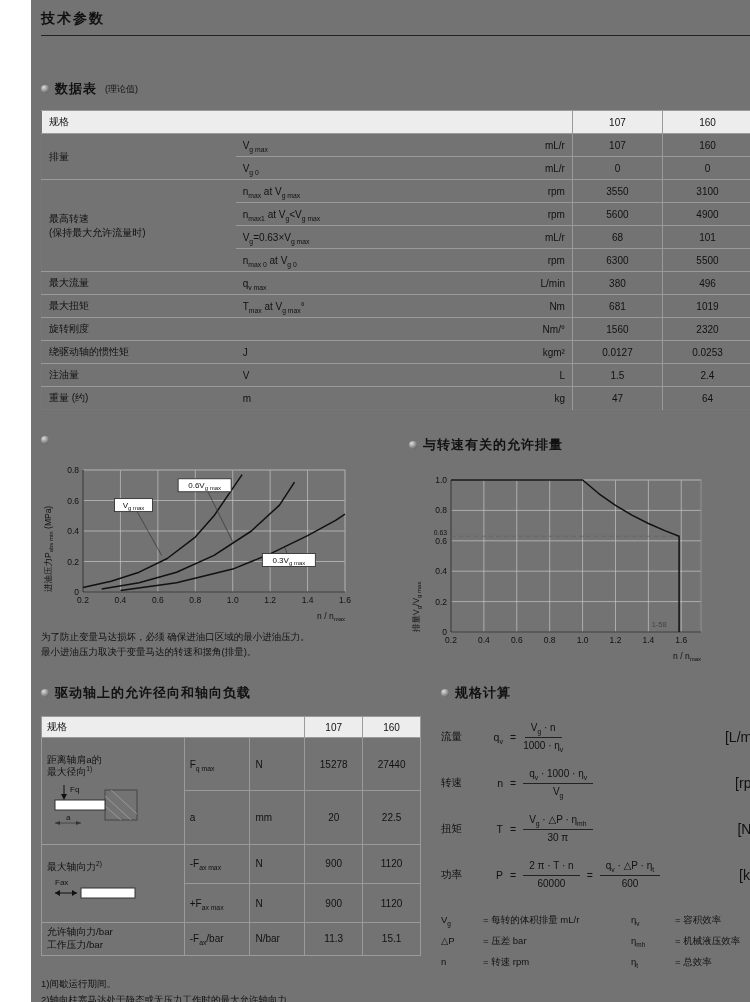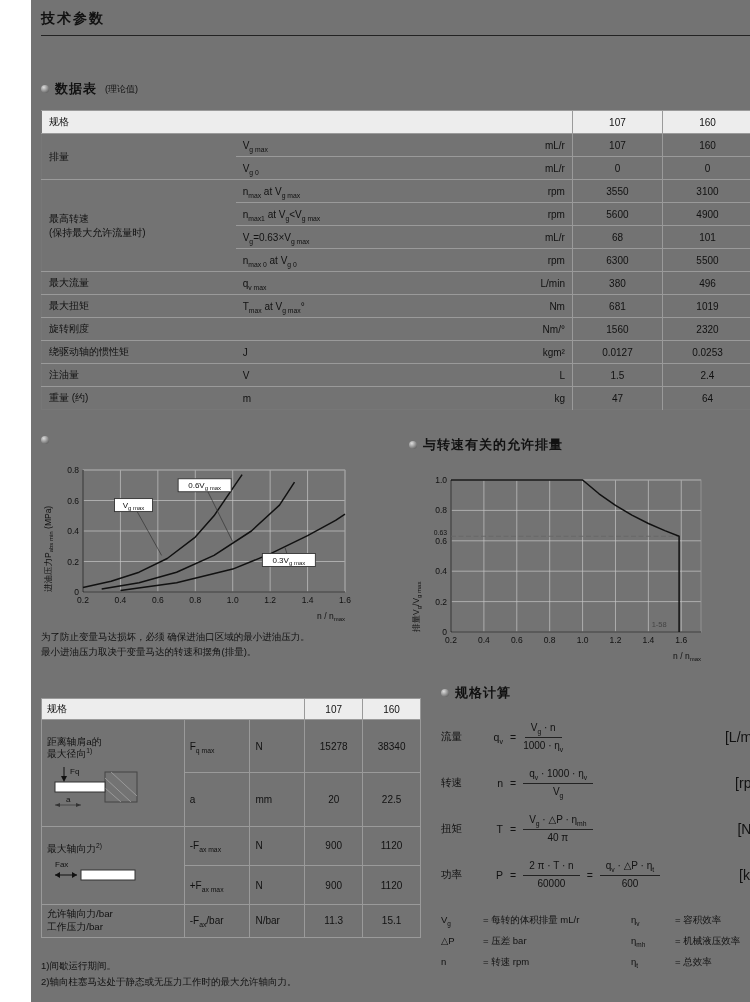--- a/index.html
+++ b/index.html
@@ -269,20 +269,24 @@
           <text x="242.65789473684208" y="156.68" font-size="7.5" fill="#444">1-58</text>
           <text x="292" y="189" font-size="8.5" text-anchor="end" fill="#111">n / n<tspan font-size="6" dy="2.2">max</tspan><tspan font-size="8.5" dy="-2.2">​</tspan></text>
           <text transform="translate(10,162) rotate(-90)" font-size="8.5" fill="#111">排量V<tspan font-size="6" dy="2.2">g</tspan><tspan font-size="8.5" dy="-2.2">​</tspan>/V<tspan font-size="6" dy="2.2">g max</tspan><tspan font-size="8.5" dy="-2.2">​</tspan></text>
         </svg>
     </div>
   </div>
 
   <div class="bottom-section">
 
     <div class="bottom-left">
+      <h2 class="sec-h">
+        <span class="bullet"></span>
+        <span>驱动轴上的允许径向和轴向负载</span>
+      </h2>
 
       <table class="ltable">
         <thead>
           <tr>
             <th colspan="3">规格</th>
             <th class="c-val">107</th>
             <th class="c-val">160</th>
           </tr>
         </thead>
         <tbody>
@@ -301,21 +305,21 @@
                 <text x="23" y="10" font-size="8" fill="#111">Fq</text>
                 <line x1="8" y1="41" x2="34" y2="41" stroke="#333" stroke-width="0.7"></line>
                 <polygon points="8,41 13,39 13,43" fill="#333"></polygon>
                 <polygon points="34,41 29,39 29,43" fill="#333"></polygon>
                 <text x="19" y="38" font-size="8" fill="#111">a</text>
               </svg>
             </td>
             <td class="c-param">F<sub>q max</sub></td>
             <td class="c-unit">N</td>
             <td class="c-val">15278</td>
-            <td class="c-val">38340</td>
+            <td class="c-val">27440</td>
           </tr>
           <tr>
             <td class="c-param">a</td>
             <td class="c-unit">mm</td>
             <td class="c-val">20</td>
             <td class="c-val">22.5</td>
           </tr>
           <tr>
             <td class="c-label" rowspan="2">
               <span>最大轴向力<sup>2)</sup></span>
@@ -381,21 +385,21 @@
             <span class="den">V<sub>g</sub></span>
           </span>
           <span class="f-unit">[rpm]</span>
         </div>
         <div class="formula-row">
           <span class="f-name">扭矩</span>
           <span class="f-lhs">T</span>
           <span class="f-eq">=</span>
           <span class="frac">
             <span class="num">V<sub>g</sub> · △P · η<sub>mh</sub></span>
-            <span class="den">40 π</span>
+            <span class="den">30 π</span>
           </span>
           <span class="f-unit">[Nm]</span>
         </div>
         <div class="formula-row">
           <span class="f-name">功率</span>
           <span class="f-lhs">P</span>
           <span class="f-eq">=</span>
           <span class="frac">
             <span class="num">2 π · T · n</span>
             <span class="den">60000</span>

